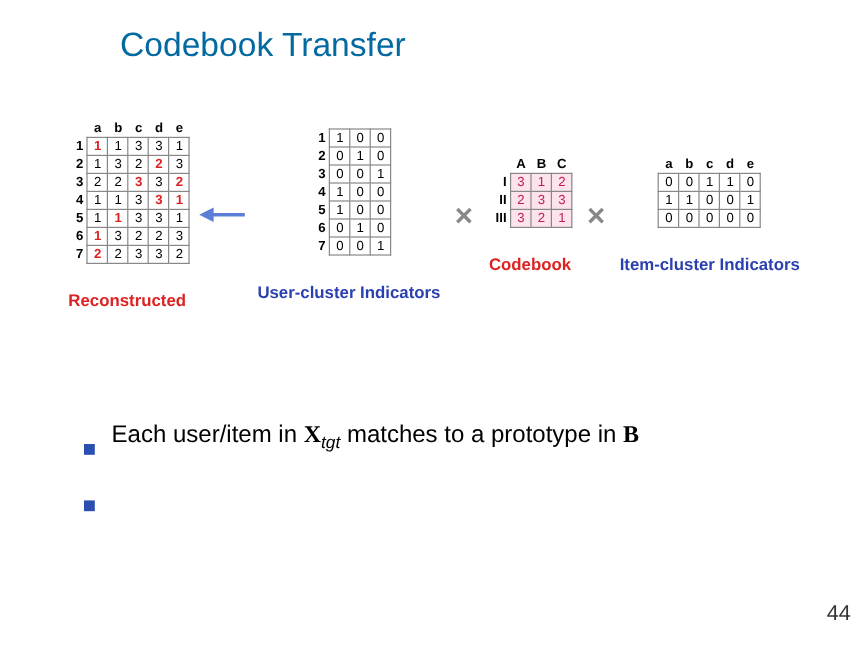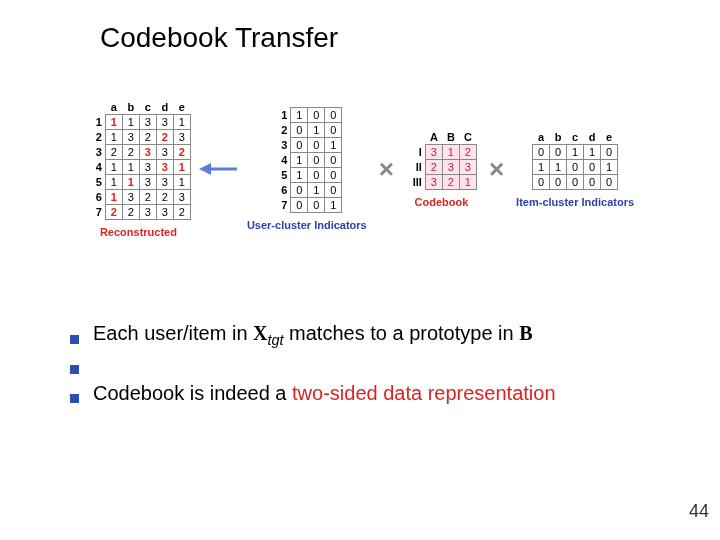--- a/index.html
+++ b/index.html
@@ -10,21 +10,21 @@
     font-family: Arial, Helvetica, sans-serif;
     background: #fff;
     color: #000;
     position: relative;
   }
   .title {
     position: absolute;
     left: 100px;
     top: 22px;
     font-size: 28px;
-    color: #000000;
+    color: #0369a1;
   }
   .diagram {
     position: absolute;
     top: 100px;
     left: 30px;
     right: 30px;
     display: flex;
     align-items: center;
     justify-content: center;
     gap: 8px;
@@ -52,22 +52,22 @@
     padding: 0;
     font-size: 11px;
   }
   table.mat td.rowhdr {
     border: none;
     font-weight: bold;
     padding-right: 3px;
     text-align: right;
   }
   .caption {
-    margin-top: 6px;
-    font-size: 11px;
+    margin-top: 22px;
+    font-size: 14px;
     font-weight: bold;
   }
   .cap-red { color: #d22; }
   .cap-blue { color: #2a3fb0; }
   .arrow {
     width: 40px;
     height: 20px;
     position: relative;
   }
   .arrow svg { display: block; }
@@ -82,23 +82,24 @@
   .pink td.rowhdr, .pink th { color: #000; background: none; }
   .bullets {
     position: absolute;
     top: 320px;
     left: 70px;
     right: 40px;
     font-size: 20px;
   }
   .bullet {
     display: flex;
-    align-items: center;
+    align-items: flex-end;
     margin-bottom: 6px;
     line-height: 1.35;
+    margin-top: 29px;
   }
   .bullet-mark {
     width: 9px;
     height: 9px;
     background: #2a4fb0;
     margin-top: 9px;
     margin-right: 14px;
     flex: 0 0 auto;
   }
   .sub { font-style: italic; font-size: 0.72em; vertical-align: sub; }
@@ -325,21 +326,15 @@
 <div class="bullets">
   <div class="bullet">
     <div class="bullet-mark"></div>
     <div>
       <span>Each user/item in </span><span class="serif-b">X</span><span class="sub">tgt</span><span> matches to a prototype in </span><span class="serif-b">B</span>
     </div>
   </div>
   <div class="bullet">
     <div class="bullet-mark"></div>
   </div>
-  <div class="bullet">
-    <div class="bullet-mark"></div>
-    <div>
-      <span>Codebook is indeed a </span><span class="red">two-sided data representation</span>
-    </div>
-  </div>
 </div>
 
 <div class="pagenum">44</div>
 
 </body></html>

